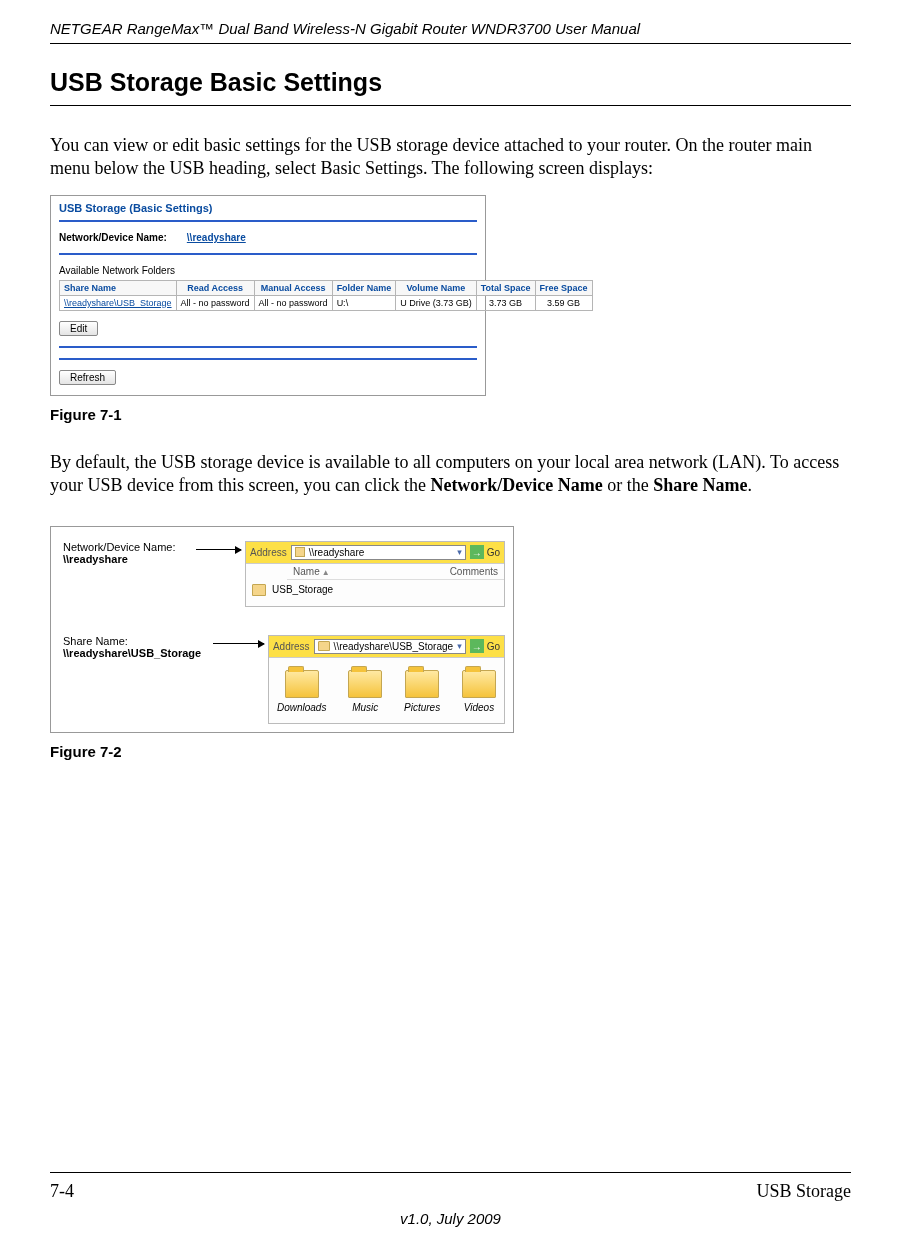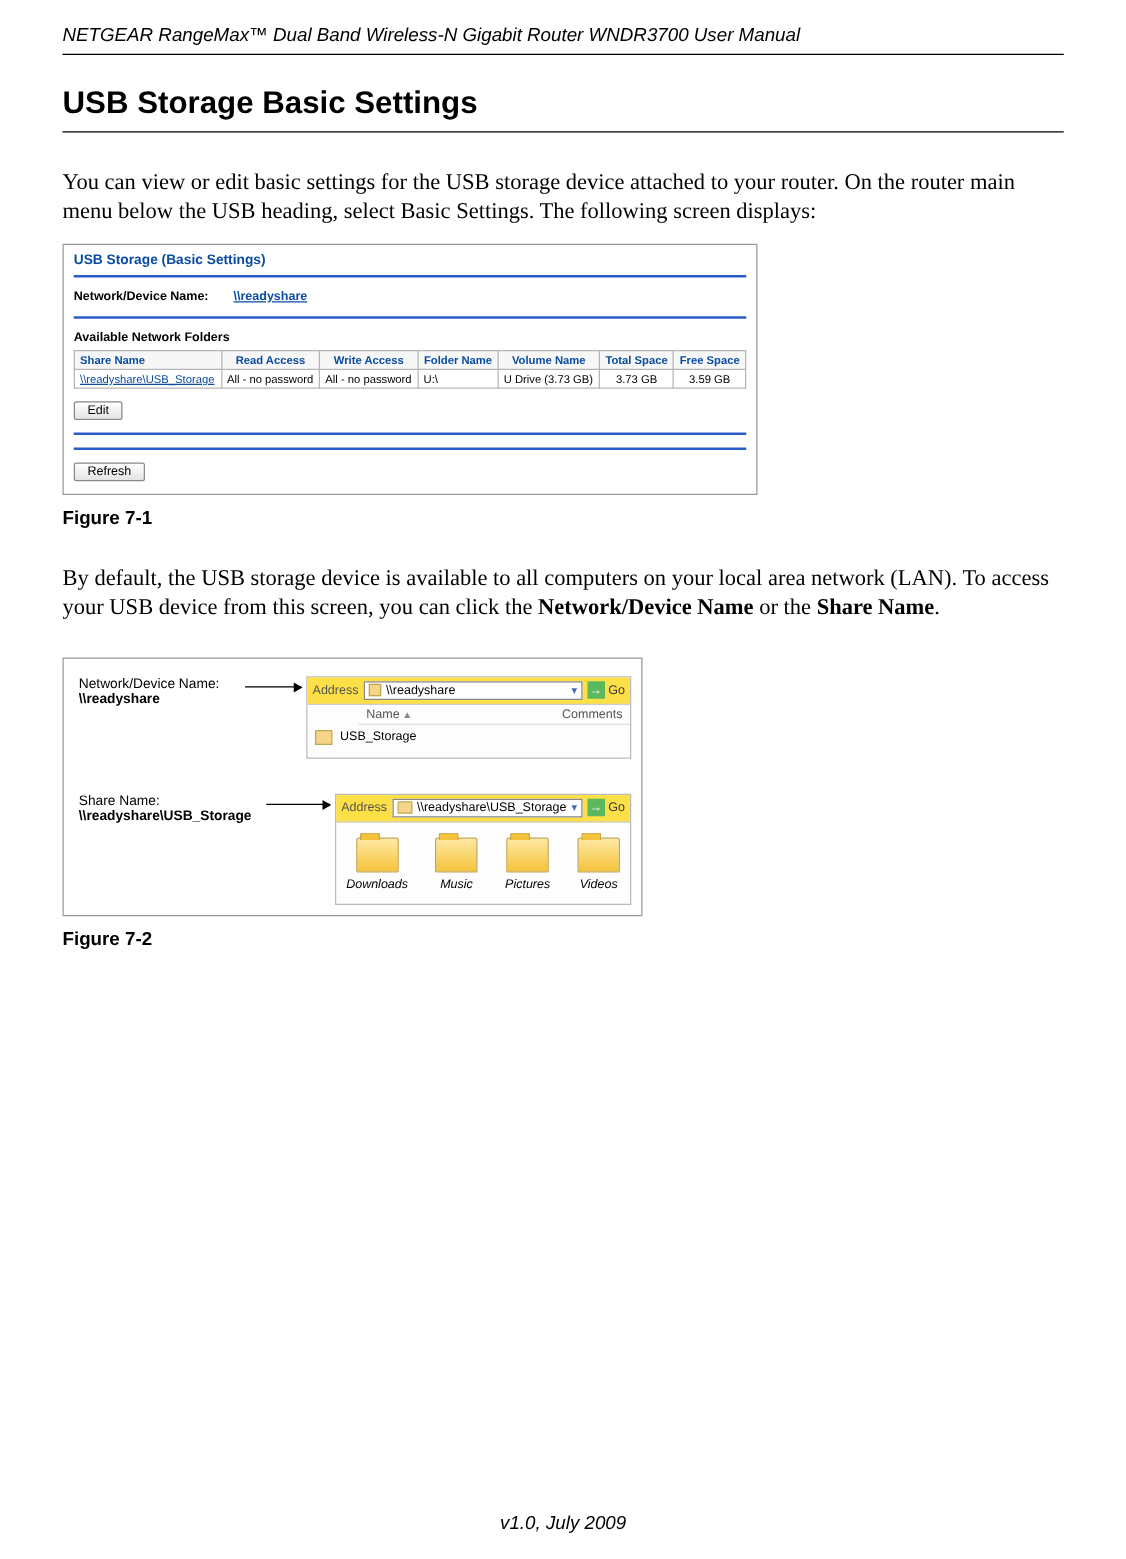--- a/index.html
+++ b/index.html
@@ -35,21 +35,21 @@
     }
     .figure-label {
       font-family: Arial, sans-serif;
       font-weight: bold;
       font-size: 15px;
       margin-top: 10px;
     }
     
     .fig1 {
       margin-top: 14px;
-      width: 556px;
+      width: 436px;
       border: 1px solid #999;
       font-family: Arial, sans-serif;
       font-size: 10px;
       padding: 6px 8px 10px 8px;
     }
     .fig1-title {
       color: #0a4ca0;
       font-weight: bold;
       font-size: 11px;
       margin-bottom: 4px;
@@ -66,21 +66,21 @@
       border: none;
       margin: 10px 0 10px 0;
     }
     .netdev-row {
       font-weight: bold;
       font-size: 10px;
       display: flex;
       gap: 20px;
     }
     .netdev-link { color: #0a4ca0; text-decoration: underline; font-weight: bold; }
-    .avfold-label { font-weight: bold; margin-bottom: 4px; }
+    .avfold-label { font-weight: normal; margin-bottom: 4px; }
     .tbl {
       width: 100%;
       border-collapse: collapse;
       font-size: 9px;
     }
     .tbl th, .tbl td {
       border: 1px solid #b5b5b5;
       padding: 2px 4px;
       white-space: nowrap;
       text-align: center;
@@ -247,21 +247,21 @@
     <a class="netdev-link">\\readyshare</a>
   </div>
   <hr class="hr-blue2">
 
   <div class="avfold-label">Available Network Folders</div>
   <table class="tbl">
     <tbody>
         <tr>
       <th class="left">Share Name</th>
       <th>Read Access</th>
-      <th>Write Access</th>
+      <th>Manual Access</th>
       <th>Folder Name</th>
       <th>Volume Name</th>
       <th>Total Space</th>
       <th>Free Space</th>
     </tr>
     <tr>
       <td class="left"><a style="color:#0a4ca0;text-decoration:underline">\\readyshare\USB_Storage</a></td>
       <td class="left">All - no password</td>
       <td class="left">All - no password</td>
       <td class="left">U:\</td>
@@ -354,14 +354,18 @@
           <div class="folder-icon"></div>
           <span>Videos</span>
         </div>
       </div>
     </div>
   </div>
 </div>
 <div class="figure-label">Figure 7-2</div>
 
 <div class="footer">
+  <div class="footer-top">
+    <span>7-4</span>
+    <span>USB Storage</span>
+  </div>
   <div class="footer-ver">v1.0, July 2009</div>
 </div>
 
 </body></html>

